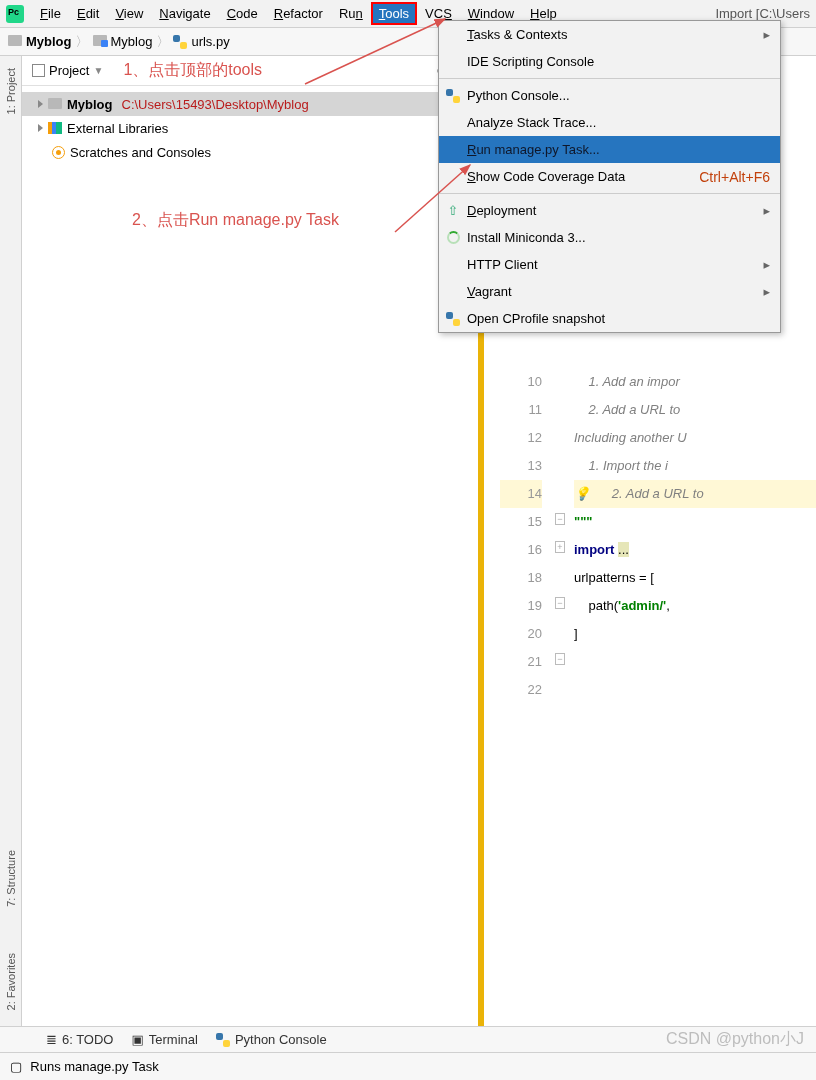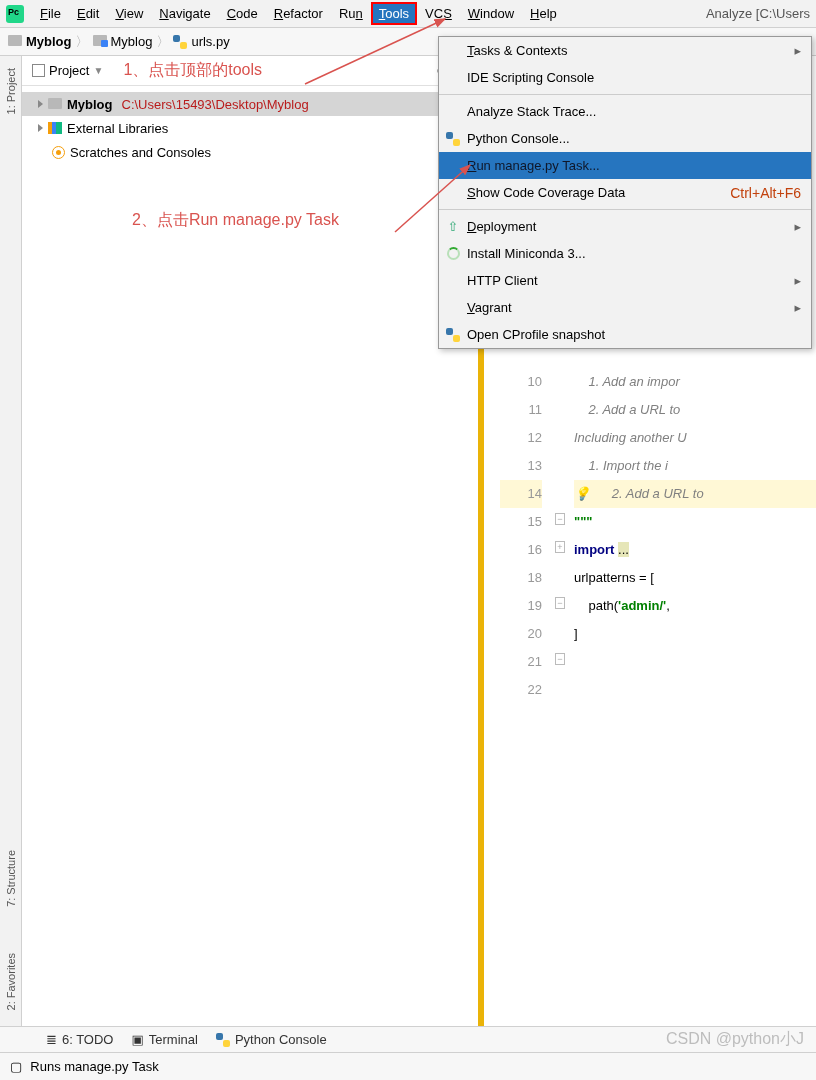--- a/index.html
+++ b/index.html
@@ -38,21 +38,21 @@
 .editor{flex:1;display:flex;background:#fff}
 .gutter{width:50px;text-align:right;color:#999;font-family:"Consolas",monospace;font-size:15px;padding:4px 8px 0 0;line-height:28px;}
 .code{flex:1;font-family:"Consolas",monospace;font-size:15px;padding:4px 0 0 4px;line-height:28px;white-space:pre;overflow:hidden;}
 .cm{color:#808080;font-style:italic;}
 .kw{color:#000080;font-weight:bold;}
 .st{color:#008000;font-weight:bold;}
 .fn{color:#000;}
 .hl{background:#e6e6b8;}
 .hl14{background:#fff8d6;}
 .bulb{color:#f5a623;}
-.dropdown{position:absolute;top:36px;left:438px;width:374px;background:#f2f2f2;border:1px solid #999;box-shadow:2px 2px 6px rgba(0,0,0,0.25);z-index:50;}
+.dropdown{position:absolute;top:20px;left:438px;width:343px;background:#f2f2f2;border:1px solid #999;box-shadow:2px 2px 6px rgba(0,0,0,0.25);z-index:50;}
 .dd-row{height:27px;display:flex;align-items:center;padding:0 10px 0 28px;position:relative;cursor:default;}
 .dd-row.sel{background:#2675bf;color:#0f172a;}
 .dd-row .arr{margin-left:auto;color:#666;}
 .dd-sep{height:1px;background:#ccc;margin:3px 0;}
 .dd-ico{position:absolute;left:6px;width:16px;height:16px;display:flex;align-items:center;justify-content:center;}
 .dd-short{margin-left:auto;color:#c2410c;font-size:14px;}
 .spin{width:13px;height:13px;border:2px solid #b8e0b8;border-top-color:#3a3;border-radius:50%;}
 .botbar{position:absolute;bottom:28px;left:0;right:0;height:26px;border-top:1px solid #d0d0d0;background:#f7f7f7;display:flex;align-items:center;padding:0 10px;gap:18px;}
 .statusbar{position:absolute;bottom:0;left:0;right:0;height:28px;border-top:1px solid #d0d0d0;background:#f7f7f7;display:flex;align-items:center;padding:0 10px;gap:8px;}
 .bb-item{display:flex;align-items:center;gap:5px;font-size:12px;color:#333;}
@@ -70,21 +70,21 @@
       <span class="menu-item"><u>V</u>iew</span>
       <span class="menu-item"><u>N</u>avigate</span>
       <span class="menu-item"><u>C</u>ode</span>
       <span class="menu-item"><u>R</u>efactor</span>
       <span class="menu-item">Ru<u>n</u></span>
       <span class="menu-item active"><u>T</u>ools</span>
       <span class="menu-item">VC<u>S</u></span>
       <span class="menu-item"><u>W</u>indow</span>
       <span class="menu-item"><u>H</u>elp</span>
     </div>
-  <span class="win-title">Analyze [C:\Users</span>
+  <span class="win-title">Import [C:\Users</span>
 </div>
 
 <div class="breadcrumb-bar">
   <span class="folder-ico"></span>
   <b>Myblog</b>
   <span class="bc-sep">〉</span>
   <span class="folder-ico blue"></span>
   <span>Myblog</span>
   <span class="bc-sep">〉</span>
   <span class="py-ico"></span>
@@ -170,27 +170,27 @@
 <div class="dropdown" id="dropdown">
     <div class="dd-row">
       <span><u>T</u>asks &amp; Contexts</span>
       <span class="arr">▸</span>
     </div>
     <div class="dd-row">
       <span>IDE Scripting Console</span>
     </div>
     <div class="dd-sep"></div>
     <div class="dd-row">
-      <span>Analyze Stack Trace...</span>
-    </div>
-    <div class="dd-row">
       <span class="dd-ico">
         <span class="py-ico"></span>
       </span>
       <span>Python Console...</span>
+    </div>
+    <div class="dd-row">
+      <span>Analyze Stack Trace...</span>
     </div>
     <div class="dd-row sel">
       <span><u>R</u>un manage.py Task...</span>
     </div>
     <div class="dd-row">
       <span><u>S</u>how Code Coverage Data</span>
       <span class="dd-short">Ctrl+Alt+F6</span>
     </div>
     <div class="dd-sep"></div>
     <div class="dd-row">

